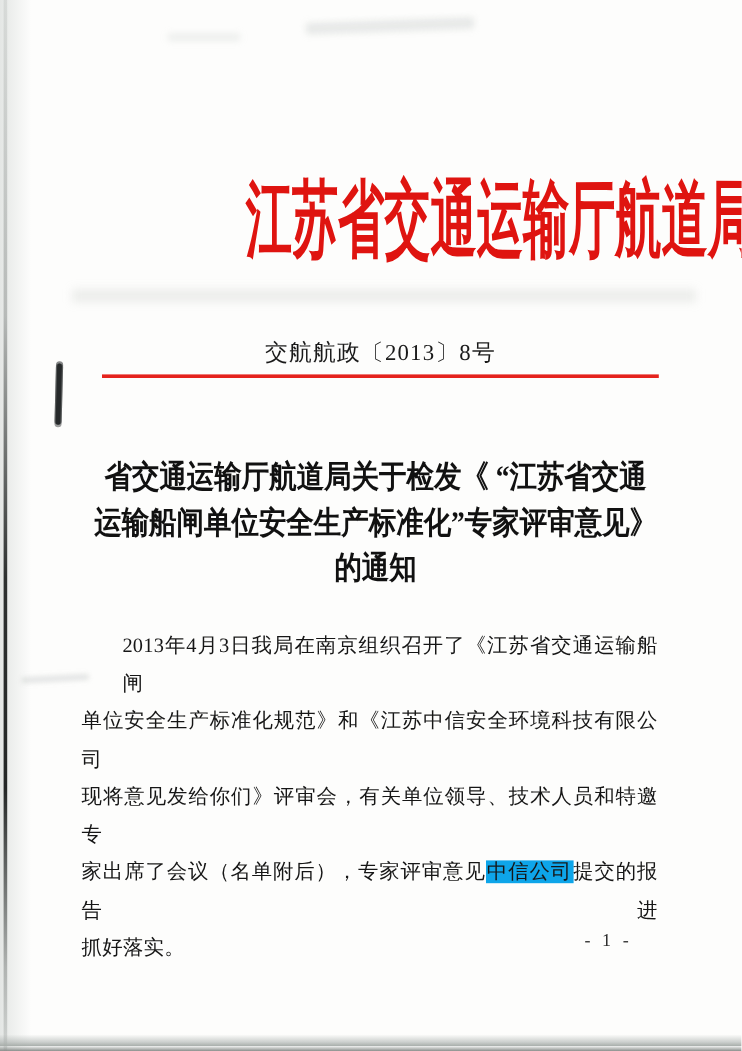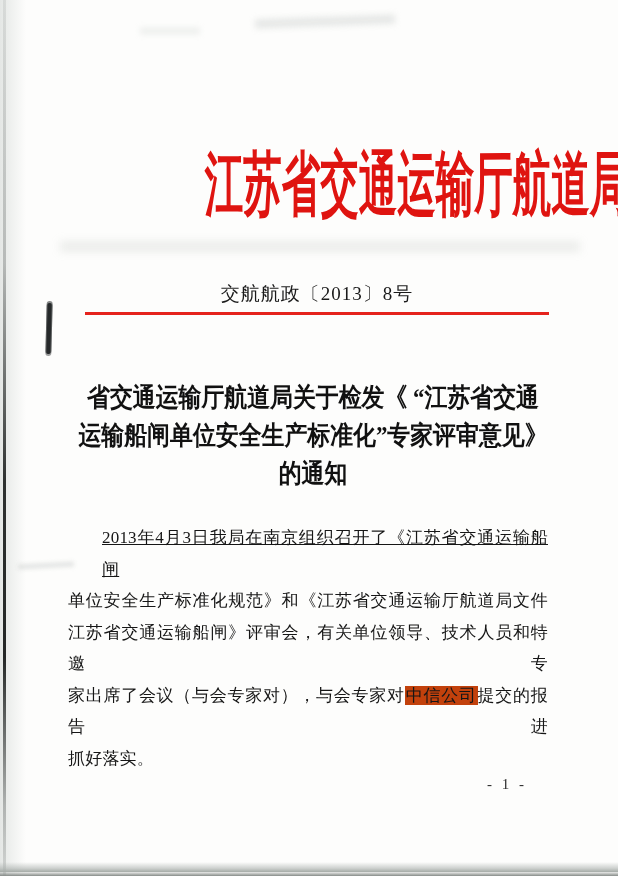--- a/index.html
+++ b/index.html
@@ -83,21 +83,21 @@
     text-align: center; font-weight: bold; font-size: 26px; line-height: 38px;
     transform: scaleX(0.88); transform-origin: center; white-space: nowrap;
     color: #111;
   }
   .letter-body {
     position: absolute; left: 68px; top: 522px; width: 480px;
     font-size: 17px; line-height: 31.5px; color: #161616;
   }
   .recipient { padding-left: 16px; letter-spacing: 0.5px; }
   .bline { text-align: justify; text-align-last: justify; letter-spacing: 0.2px; }
-  .bline.indent { padding-left: 34px; text-decoration: underline; }
+  .bline.indent { padding-left: 34px; }
   .bline.last { text-align-last: left; }
   .hl { background: #f6e634; padding: 0 1px; }
   .page-number {
     position: absolute; left: 487px; top: 776px;
     font-size: 15px; letter-spacing: 3px; color: #2e2e2e;
   }
 </style>
 </head>
 <body>
 
@@ -122,21 +122,21 @@
   <div class="red-rule" style="background: rgb(229, 35, 29);"></div>
 
   <div class="doc-title">
     <div>省交通运输厅航道局关于检发《 “江苏省交通</div>
     <div>运输船闸单位安全生产标准化”专家评审意见》</div>
     <div>的通知</div>
   </div>
 
   <div class="letter-body">
     <div class="bline indent">2013年4月3日我局在南京组织召开了《江苏省交通运输船闸</div>
-    <div class="bline">单位安全生产标准化规范》和《江苏省交通运输厅航道局文件</div>
-    <div class="bline">江苏省交通运输船闸》评审会，有关单位领导、技术人员和特邀专</div>
-    <div class="bline"><span>家出席了会议（与会专家对），与会专家对</span><span class="hl" style="background: #c2410c;">中信公司</span><span>提交的报告进</span></div>
+    <div class="bline">单位安全生产标准化规范》和《江苏中信安全环境科技有限公司</div>
+    <div class="bline">现将意见发给你们》评审会，有关单位领导、技术人员和特邀专</div>
+    <div class="bline"><span>家出席了会议（名单附后），专家评审意见</span><span class="hl" style="background: #0ea5e9;">中信公司</span><span>提交的报告进</span></div>
     <div class="bline last">抓好落实。</div>
   </div>
 
   <div class="page-number">- 1 -</div>
 
 </div>
 
 </body></html>

